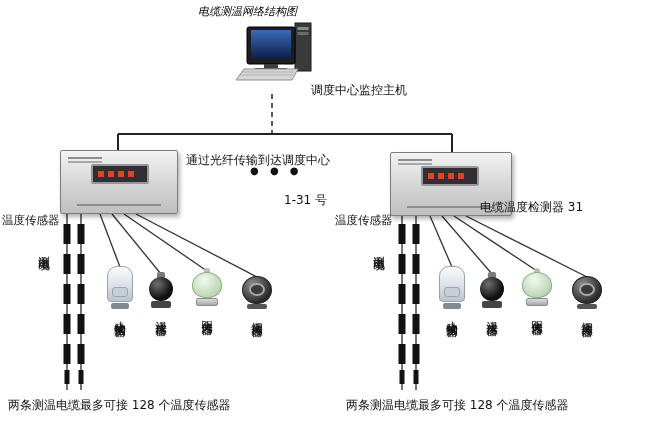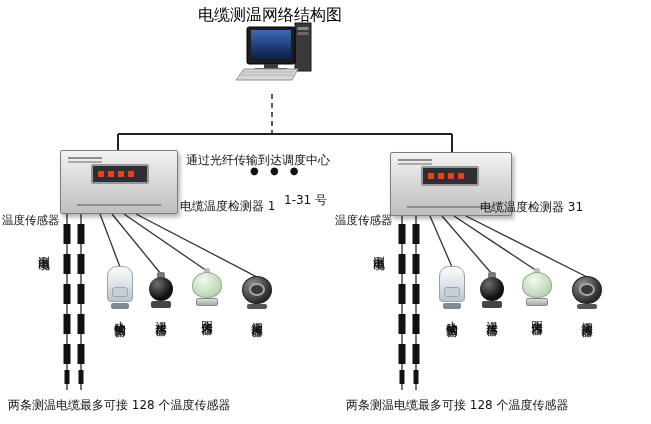--- a/index.html
+++ b/index.html
@@ -1,21 +1,21 @@
 <!DOCTYPE html>
 <html><head>
 <meta charset="utf-8">
 <style>
   * { margin:0; padding:0; box-sizing:border-box; }
   html,body { background:#ffffff; }
   body { font-family:"DejaVu Sans","Liberation Sans",sans-serif; color:#111; }
   .canvas { position:relative; width:651px; height:424px; background:#fff; overflow:hidden; }
   .abs { position:absolute; }
   .lbl { font-size:12px; color:#111; white-space:nowrap; line-height:1.2; }
-  .title { font-size:16px; color:#000; }
+  .title { font-size:11px; color:#000;font-style:italic; }
   .vlbl { writing-mode:vertical-rl; text-orientation:upright; font-size:11.5px; color:#111; line-height:1.05; letter-spacing:1px; }
   .dots { font-size:10px; letter-spacing:4px; color:#111; }
 
   
   .device { position:absolute; background:linear-gradient(180deg,#f3f3f3,#d4d4d4 55%,#bfbfbf); border:1px solid #7d7d7d; border-radius:2px; box-shadow:2px 3px 4px rgba(0,0,0,.3); }
   .dev-text-top { position:absolute; left:7px; top:6px; width:34px; height:2px; background:#8f8f8f; box-shadow:0 4px 0 #a8a8a8; }
   .dev-panel { position:absolute; left:30px; top:13px; width:58px; height:20px; background:#2f2f33; border:2px solid #97979b; border-radius:2px; }
   .dev-led { position:absolute; left:5px; top:5px; width:38px; height:6px; background:repeating-linear-gradient(90deg,#e8401f 0 6px, rgba(0,0,0,0) 6px 10px); }
   .dev-text-bottom { position:absolute; left:16px; bottom:7px; width:72%; height:2px; background:#8d8d8d; }
 
@@ -119,20 +119,21 @@
       <rect x="412.5" y="254" width="7" height="20" fill="#111"></rect>
       <rect x="412.5" y="284" width="7" height="20" fill="#111"></rect>
       <rect x="412.5" y="314" width="7" height="20" fill="#111"></rect>
       <rect x="412.5" y="344" width="7" height="20" fill="#111"></rect>
       <rect x="413.5" y="370" width="5" height="14" fill="#111"></rect>
     </g>
   </svg>
 
   <div class="lbl title abs" style="left:198px;top:5px">电缆测温网络结构图</div>
 
+  <div class="lbl abs" style="left:311px;top:83px">调度中心监控主机</div>
 
   <div class="lbl abs" style="left:186px;top:153px">通过光纤传输到达调度中心</div>
 
   <div class="device" style="left:60px;top:150px;width:118px;height:64px">
     <div class="dev-text-top"></div>
     <div class="dev-panel">
       <div class="dev-led"></div>
     </div>
     <div class="dev-text-bottom"></div>
   </div>
@@ -141,21 +142,20 @@
     <div class="dev-text-top"></div>
     <div class="dev-panel">
       <div class="dev-led"></div>
     </div>
     <div class="dev-text-bottom"></div>
   </div>
 
   <div class="dots abs" style="left:250px;top:165px">● ● ●</div>
   <div class="lbl abs" style="left:284px;top:193px">1-31 号</div>
 
-  <div class="lbl abs" style="left:180px;top:199px">电缆温度检测器 1</div>
   <div class="lbl abs" style="left:480px;top:200px">电缆温度检测器 31</div>
 
   <div class="lbl abs" style="left:2px;top:214px;font-size:11.5px">温度传感器</div>
   <div class="vlbl abs" style="left:38px;top:247px">测温电缆</div>
 
   <div class="sensor pir" style="left:107px;top:266px">
     <div class="body"></div>
       <div class="lens"></div>
       <div class="base"></div>
   </div>

